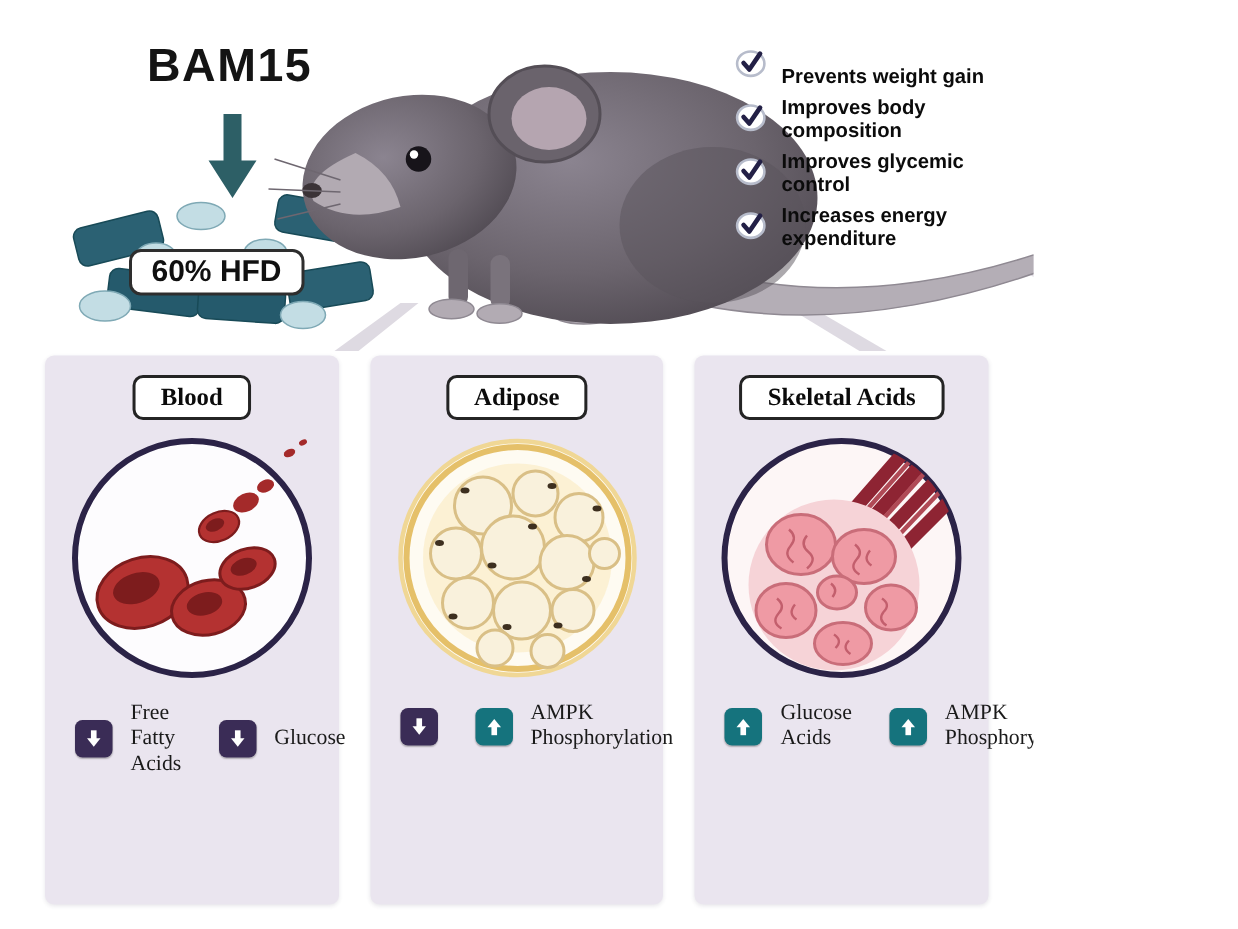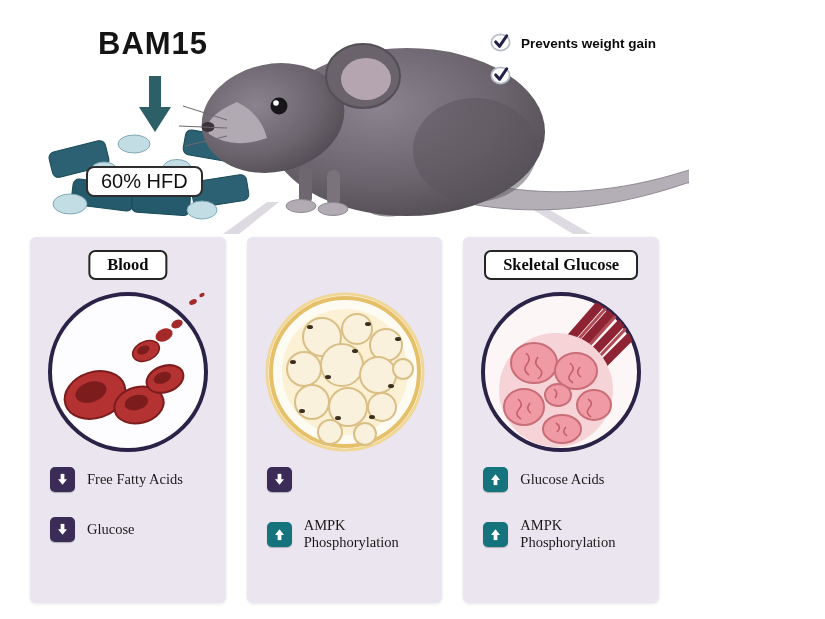--- a/index.html
+++ b/index.html
@@ -4,34 +4,34 @@
 <style>
   *{box-sizing:border-box;margin:0;padding:0}
   html,body{background:#fff}
   body{font-family:"Liberation Sans",sans-serif}
   .figure{position:relative;width:689px;height:619px;background:#fff;overflow:hidden}
 
   .bam15{position:absolute;left:98px;top:26px;font-size:31px;font-weight:bold;letter-spacing:1px;color:#141414}
   .bam-arrow{position:absolute;left:138px;top:76px}
   .pills{position:absolute;left:42px;top:128px}
   .diet-box{position:absolute;left:86px;top:166px;background:#fff;border:2px solid #2e2e2e;border-radius:8px;
-            padding:2px 13px;font-size:20px;font-weight:normal;color:#101010;z-index:3}
+            padding:2px 13px;font-size:20px;font-weight:bold;color:#101010;z-index:3}
   .mouse{position:absolute;left:175px;top:10px;z-index:1}
 
   .benefits{position:absolute;left:489px;top:30px;display:flex;flex-direction:column;gap:6px;z-index:4}
-  .benefit{display:flex;align-items:center;gap:9px}
+  .benefit{display:flex;align-items:flex-end;gap:9px}
   .benefit .txt{font-size:13.5px;font-weight:bold;color:#0b0b0b}
 
   .panels{position:absolute;left:0;top:237px;width:100%;display:flex;gap:21px;padding:0 30px;z-index:2}
   .panel{flex:1;background:#eae5ef;border-radius:6px;height:366px;position:relative;box-shadow:0 1px 3px rgba(60,50,80,.12)}
   .title-box{position:absolute;top:13px;left:50%;transform:translateX(-50%);background:#fff;border:2px solid #242424;
              border-radius:7px;padding:3px 17px;font-family:"Liberation Serif",serif;font-weight:bold;font-size:16.5px;
              white-space:nowrap;color:#0b0b0b}
   .circle-wrap{position:absolute;top:50px;left:50%;transform:translateX(-50%)}
-  .items{position:absolute;top:230px;left:20px;right:6px;display:flex;flex-direction:column;gap:25px}
+  .items{position:absolute;top:230px;left:20px;right:6px;display:flex;gap:25px}
   .item{display:flex;align-items:center;gap:12px}
   .item .ic{width:25px;height:25px;border-radius:5px;flex:0 0 25px;display:flex;align-items:center;justify-content:center;
             box-shadow:0 1px 1px rgba(0,0,0,.25)}
   .ic.down{background:#3a2c56}
   .ic.up{background:#15737d}
   .item .lbl{font-family:"Liberation Serif",serif;font-size:14.5px;color:#1a1a1a}
 </style>
 </head>
 <body>
 
@@ -119,20 +119,39 @@
       </span>
       <span class="txt">Prevents weight gain</span>
     </div>
     <div class="benefit">
       <span>
         <svg width="23" height="23" viewBox="0 0 24 24">
             <ellipse cx="12" cy="13" rx="9.5" ry="8.5" fill="#fff" stroke="#b7bccb" stroke-width="1.8"></ellipse>
             <path d="M7 12.5 L11 17 L18.5 6" fill="none" stroke="#232046" stroke-width="3.2" stroke-linecap="round" stroke-linejoin="round"></path>
           </svg>
       </span>
+      <span class="txt">Improves body composition</span>
+    </div>
+    <div class="benefit">
+      <span>
+        <svg width="23" height="23" viewBox="0 0 24 24">
+            <ellipse cx="12" cy="13" rx="9.5" ry="8.5" fill="#fff" stroke="#b7bccb" stroke-width="1.8"></ellipse>
+            <path d="M7 12.5 L11 17 L18.5 6" fill="none" stroke="#232046" stroke-width="3.2" stroke-linecap="round" stroke-linejoin="round"></path>
+          </svg>
+      </span>
+      <span class="txt">Improves glycemic control</span>
+    </div>
+    <div class="benefit">
+      <span>
+        <svg width="23" height="23" viewBox="0 0 24 24">
+            <ellipse cx="12" cy="13" rx="9.5" ry="8.5" fill="#fff" stroke="#b7bccb" stroke-width="1.8"></ellipse>
+            <path d="M7 12.5 L11 17 L18.5 6" fill="none" stroke="#232046" stroke-width="3.2" stroke-linecap="round" stroke-linejoin="round"></path>
+          </svg>
+      </span>
+      <span class="txt">Increases energy expenditure</span>
     </div>
   </div>
 
   <div class="panels">
 
     <div class="panel">
       <div class="title-box">Blood</div>
       <div class="circle-wrap">
         <svg width="170" height="170" viewBox="0 0 170 170">
           <defs>
@@ -182,20 +201,21 @@
                 <rect x="7.5" y="2.5" width="5" height="8" fill="#fff"></rect>
                 <polygon points="4,9.5 16,9.5 10,17" fill="#fff"></polygon>
               </svg>
           </span>
           <span class="lbl">Glucose</span>
         </div>
       </div>
     </div>
 
     <div class="panel">
+      <div class="title-box">Adipose</div>
       <div class="circle-wrap">
         <svg width="170" height="170" viewBox="0 0 170 170">
           <circle cx="85" cy="85" r="78" fill="#fefbf2" stroke="#f0d795" stroke-width="3"></circle>
           <circle cx="85" cy="85" r="74" fill="none" stroke="#e2b95a" stroke-width="4" opacity="0.9"></circle>
           <circle cx="85" cy="85" r="63" fill="#fbedca" opacity="0.75"></circle>
           <g stroke="#d9bf86" stroke-width="2" fill="#f9f1dc">
             <circle cx="62" cy="50" r="19"></circle>
             <circle cx="97" cy="42" r="15"></circle>
             <circle cx="126" cy="58" r="16"></circle>
             <circle cx="44" cy="82" r="17"></circle>
@@ -237,21 +257,21 @@
                 <rect x="7.5" y="9.5" width="5" height="8" fill="#fff"></rect>
                 <polygon points="4,10.5 16,10.5 10,3" fill="#fff"></polygon>
               </svg>
           </span>
           <span class="lbl">AMPK Phosphorylation</span>
         </div>
       </div>
     </div>
 
     <div class="panel">
-      <div class="title-box">Skeletal Glucose</div>
+      <div class="title-box">Skeletal Acids</div>
       <div class="circle-wrap">
         <svg width="170" height="170" viewBox="0 0 170 170">
           <defs>
               <clipPath id="mc">
                 <circle cx="85" cy="85" r="78"></circle>
               </clipPath>
             </defs>
           <circle cx="85" cy="85" r="78" fill="#fdf6f6" stroke="#2b2347" stroke-width="4"></circle>
           <g clip-path="url(#mc)">
             <g stroke="#8e2433" stroke-width="9" stroke-linecap="round">

